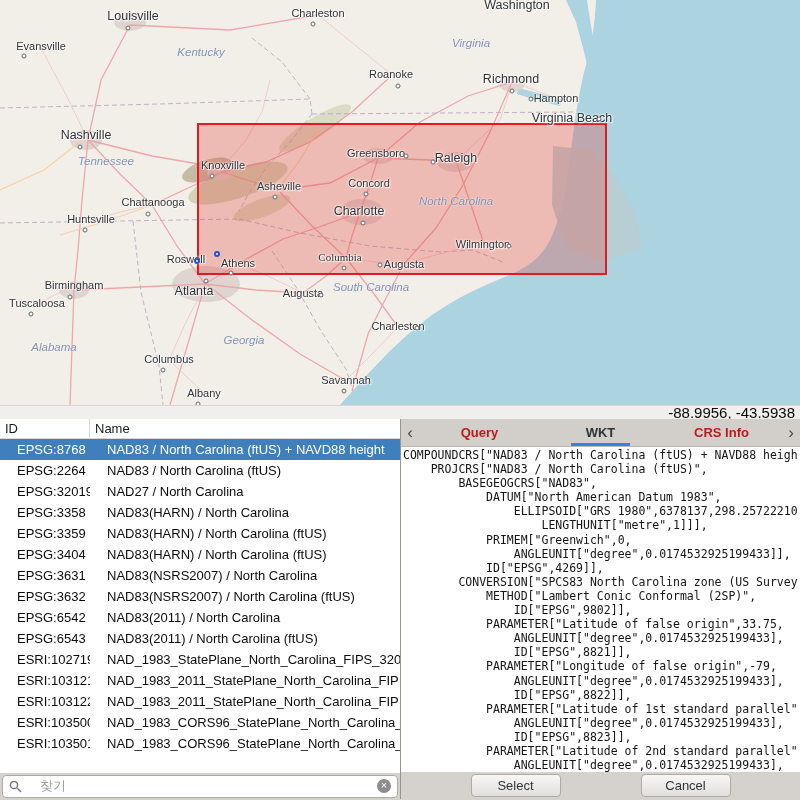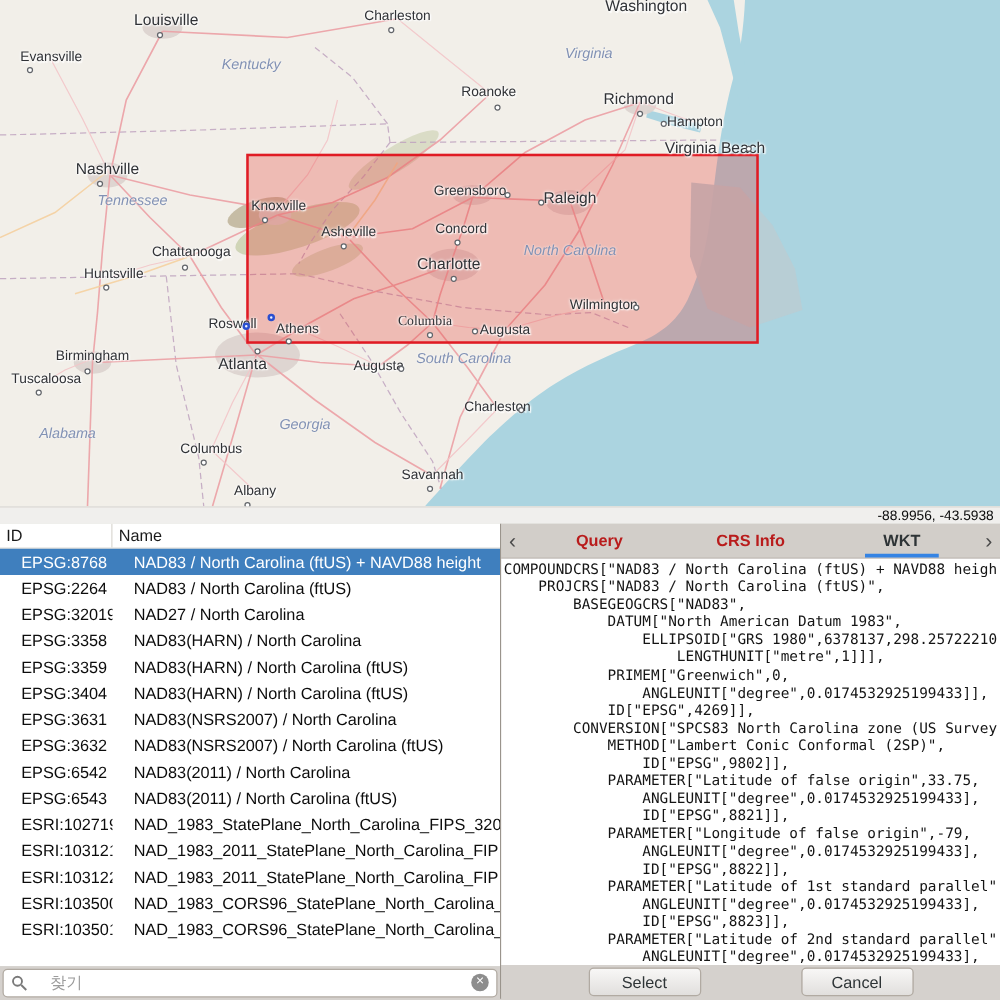--- a/index.html
+++ b/index.html
@@ -17,21 +17,21 @@
   .city.lg{font-size:12.5px}
   .state{position:absolute;transform:translate(-50%,-50%);font-size:11.5px;font-style:italic;color:#8191b4;
          white-space:nowrap;text-shadow:0 0 2px #fff}
   .dot{position:absolute;width:5px;height:5px;border-radius:50%;background:#fff;border:1px solid #62656a;
        transform:translate(-50%,-50%)}
   .bluedot{position:absolute;width:6px;height:6px;border-radius:50%;background:#eef3ff;border:2px solid #2b4fd0;
        transform:translate(-50%,-50%)}
 
   
   .coordsbar{height:14px;line-height:14px;background:#f0efed;border-top:1px solid #d9d6d2;
-             font-size:11px;color:#0a0a0a;text-align:right;padding-right:5px}
+             font-size:15px;color:#0a0a0a;text-align:right;padding-right:5px}
 
   
   .bottom{display:flex;height:380px}
   .left{width:400px;display:flex;flex-direction:column}
   .right{width:400px;display:flex;flex-direction:column;border-left:1px solid #9a948c}
 
   
   .table{flex:1;background:#fff;overflow:hidden}
   .thead{display:flex;height:20px;line-height:20px;background:#fff;border-bottom:1px solid #dcd9d4}
   .th{padding:0 5px;color:#1a1a1a}
@@ -318,22 +318,22 @@
           <span class="clear">×</span>
         </div>
       </div>
     </div>
 
     <div class="right">
       <div class="tabbar">
         <div class="chev">‹</div>
         <div class="tabs" id="tabs">
             <div class="tab">Query</div>
+            <div class="tab active">WKT</div>
             <div class="tab">CRS Info</div>
-            <div class="tab active">WKT</div>
           </div>
         <div class="chev">›</div>
       </div>
       <pre class="wkt" id="wkt">COMPOUNDCRS["NAD83 / North Carolina (ftUS) + NAVD88 heigh
     PROJCRS["NAD83 / North Carolina (ftUS)",
         BASEGEOGCRS["NAD83",
             DATUM["North American Datum 1983",
                 ELLIPSOID["GRS 1980",6378137,298.25722210
                     LENGTHUNIT["metre",1]]],
             PRIMEM["Greenwich",0,

